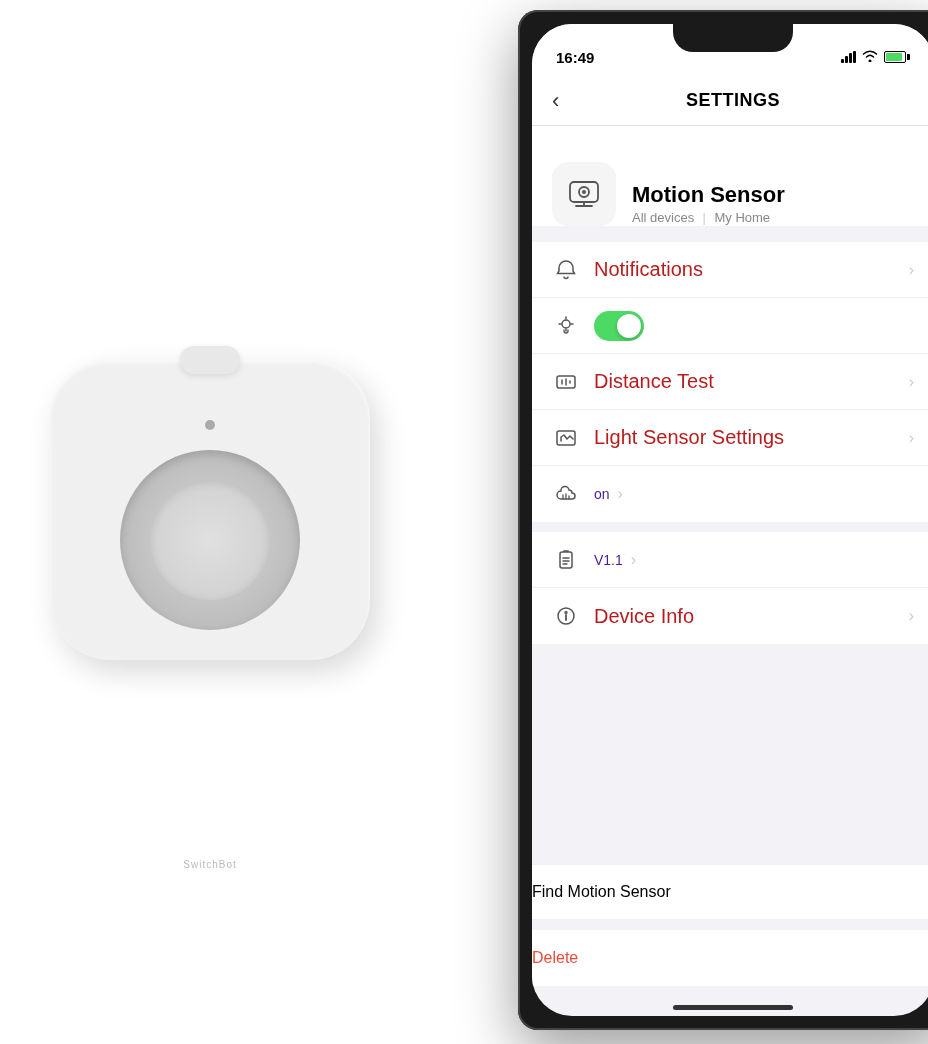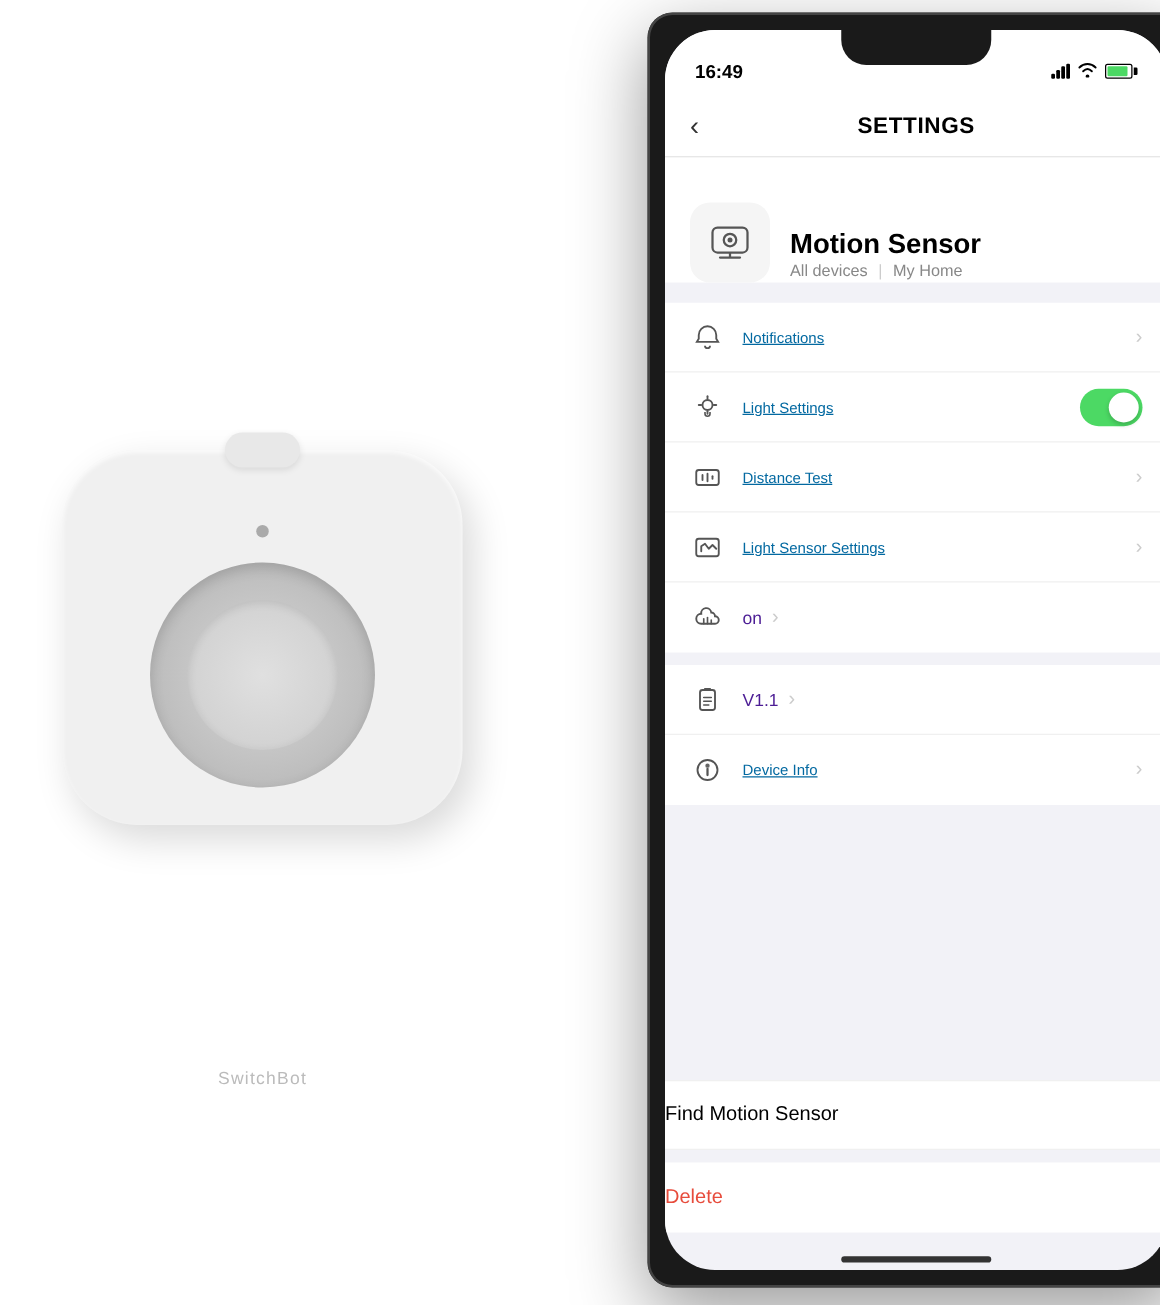--- a/index.html
+++ b/index.html
@@ -76,21 +76,21 @@
       background: radial-gradient(circle, #e0e0e0 0%, #cccccc 100%);
       border-radius: 50%;
       box-shadow: inset 0 2px 8px rgba(0,0,0,0.1);
     }
 
     .device-brand {
       position: absolute;
       bottom: 10px;
       left: 50%;
       transform: translateX(-50%);
-      font-size: 14px;
+      font-size: 10px;
       color: #bbb;
       letter-spacing: 1px;
       white-space: nowrap;
       text-align: right;
     }
 
     
     .phone-container {
       position: absolute;
       right: 20px;
@@ -322,23 +322,22 @@
       display: flex;
       align-items: center;
       justify-content: center;
       margin-right: 14px;
       color: #555;
       font-size: 18px;
     }
 
     .settings-item-label {
       flex: 1;
-      font-size: 12px;
-      color: #0369a1;
-      text-decoration: underline;
+      font-size: 20px;
+      color: #b91c1c;
     }
 
     .settings-item-value {
       font-size: 14px;
       color: #4c1d95;
       margin-right: 8px;
     }
 
     .settings-item-chevron {
       color: #ccc;
@@ -514,21 +513,20 @@
             <div class="settings-item-icon">
               <svg class="icon-svg" viewBox="0 0 22 22">
                 <circle cx="11" cy="9" r="4" stroke="#555" stroke-width="1.5" fill="none"></circle>
                 <line x1="11" y1="2" x2="11" y2="4" stroke="#555" stroke-width="1.5" stroke-linecap="round"></line>
                 <line x1="11" y1="14" x2="11" y2="16" stroke="#555" stroke-width="1.5" stroke-linecap="round"></line>
                 <line x1="4" y1="9" x2="6" y2="9" stroke="#555" stroke-width="1.5" stroke-linecap="round"></line>
                 <line x1="16" y1="9" x2="18" y2="9" stroke="#555" stroke-width="1.5" stroke-linecap="round"></line>
                 <path d="M9 14.5v1.5a2 2 0 004 0v-1.5" stroke="#555" stroke-width="1.3" fill="none"></path>
               </svg>
             </div>
-            <span class="settings-item-label">Light Settings</span>
             <div class="toggle-switch">
               <div class="toggle-knob"></div>
             </div>
           </div>
 
           <div class="settings-item">
             <div class="settings-item-icon">
               <svg class="icon-svg" viewBox="0 0 22 22">
                 <rect x="2" y="5" width="18" height="12" rx="2" stroke="#555" stroke-width="1.5" fill="none"></rect>
                 <line x1="7" y1="9" x2="7" y2="13" stroke="#555" stroke-width="1.5" stroke-linecap="round"></line>

